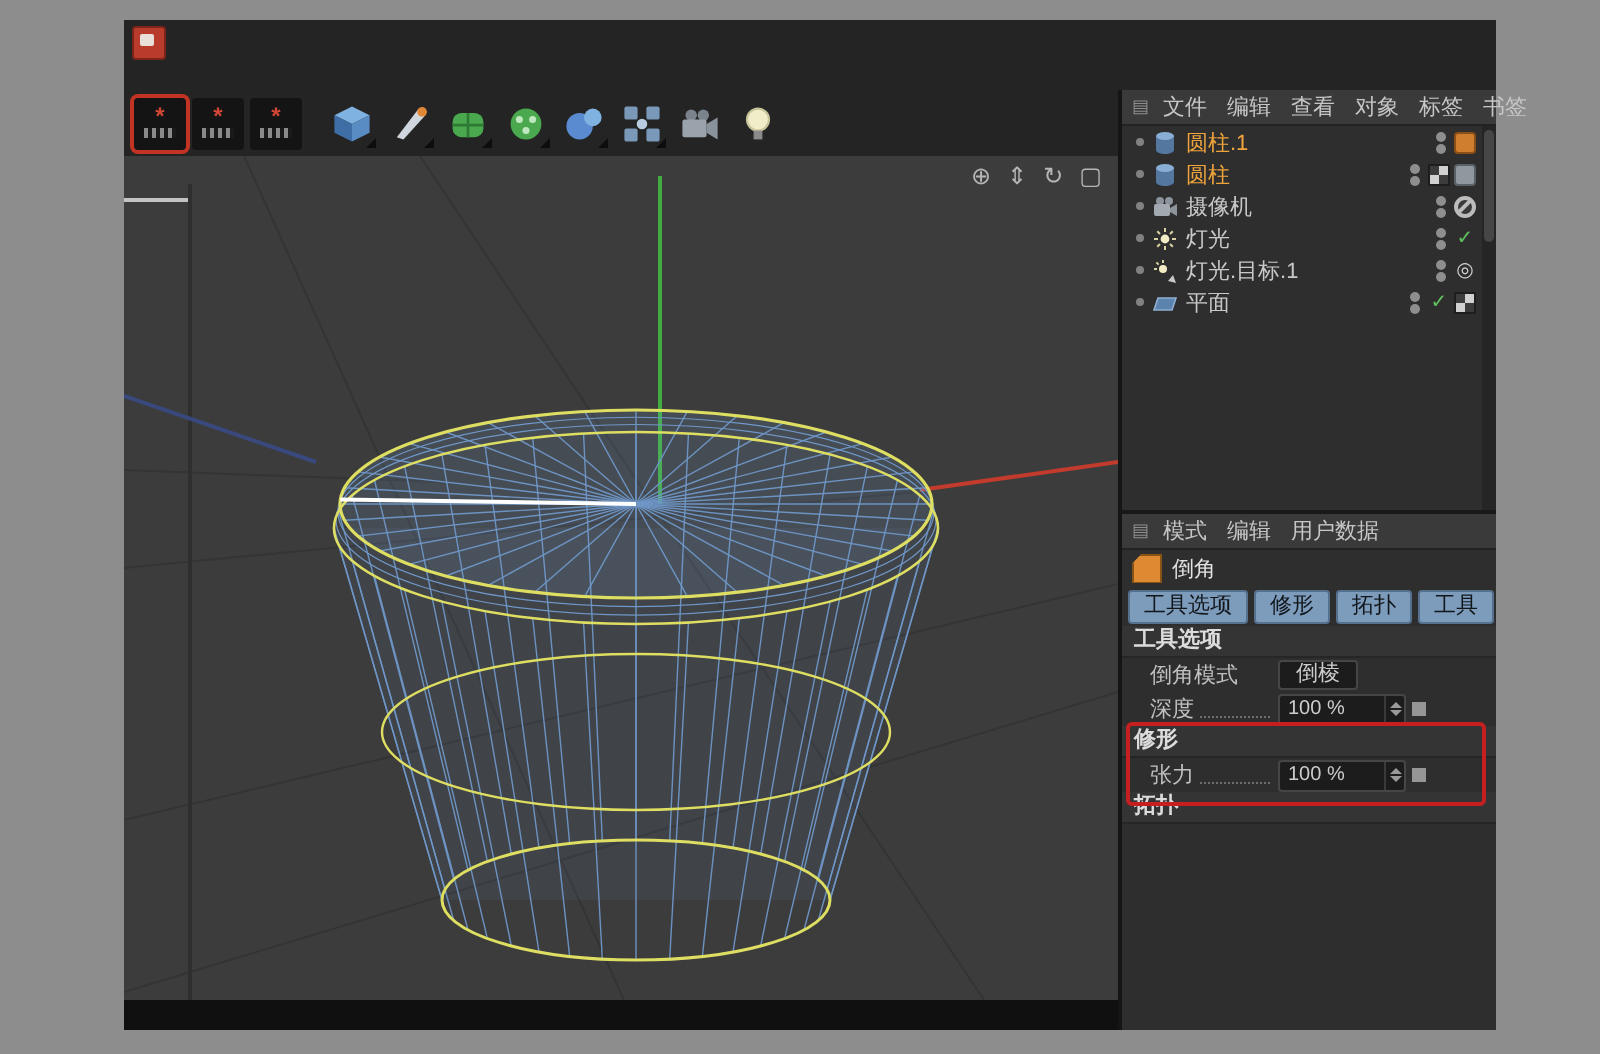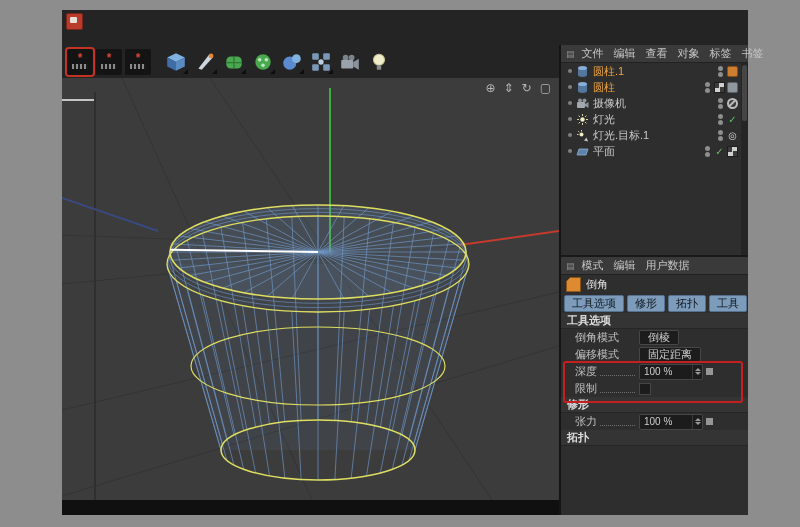--- a/index.html
+++ b/index.html
@@ -440,50 +440,33 @@
           <div class="arow">
             <span class="alabel">
                 <span class="txt">倒角模式</span>
               </span>
             <span class="ctrl">
                 <span class="dd">倒棱</span>
               </span>
           </div>
           <div class="arow">
             <span class="alabel">
-                <span class="txt">偏移模式</span>
-              </span>
-            <span class="ctrl">
-                <span class="dd">固定距离</span>
-              </span>
-          </div>
-          <div class="arow">
-            <span class="alabel">
                 <span class="txt">深度</span>
                 <span class="lead"></span>
               </span>
             <span class="ctrl">
               <span class="nf">
                   <span class="val">100 %</span>
                   <span class="spin">
                     <i class="up"></i>
                     <i class="dn"></i>
                   </span>
                 </span>
               <span class="hsq"></span>
             </span>
-          </div>
-          <div class="arow">
-            <span class="alabel">
-                <span class="txt">限制</span>
-                <span class="lead"></span>
-              </span>
-            <span class="ctrl">
-                <span class="cb"></span>
-              </span>
           </div>
 
           <div class="sec-h">修形</div>
 
           <div class="arow">
             <span class="alabel">
                 <span class="txt">张力</span>
                 <span class="lead"></span>
               </span>
             <span class="ctrl">

